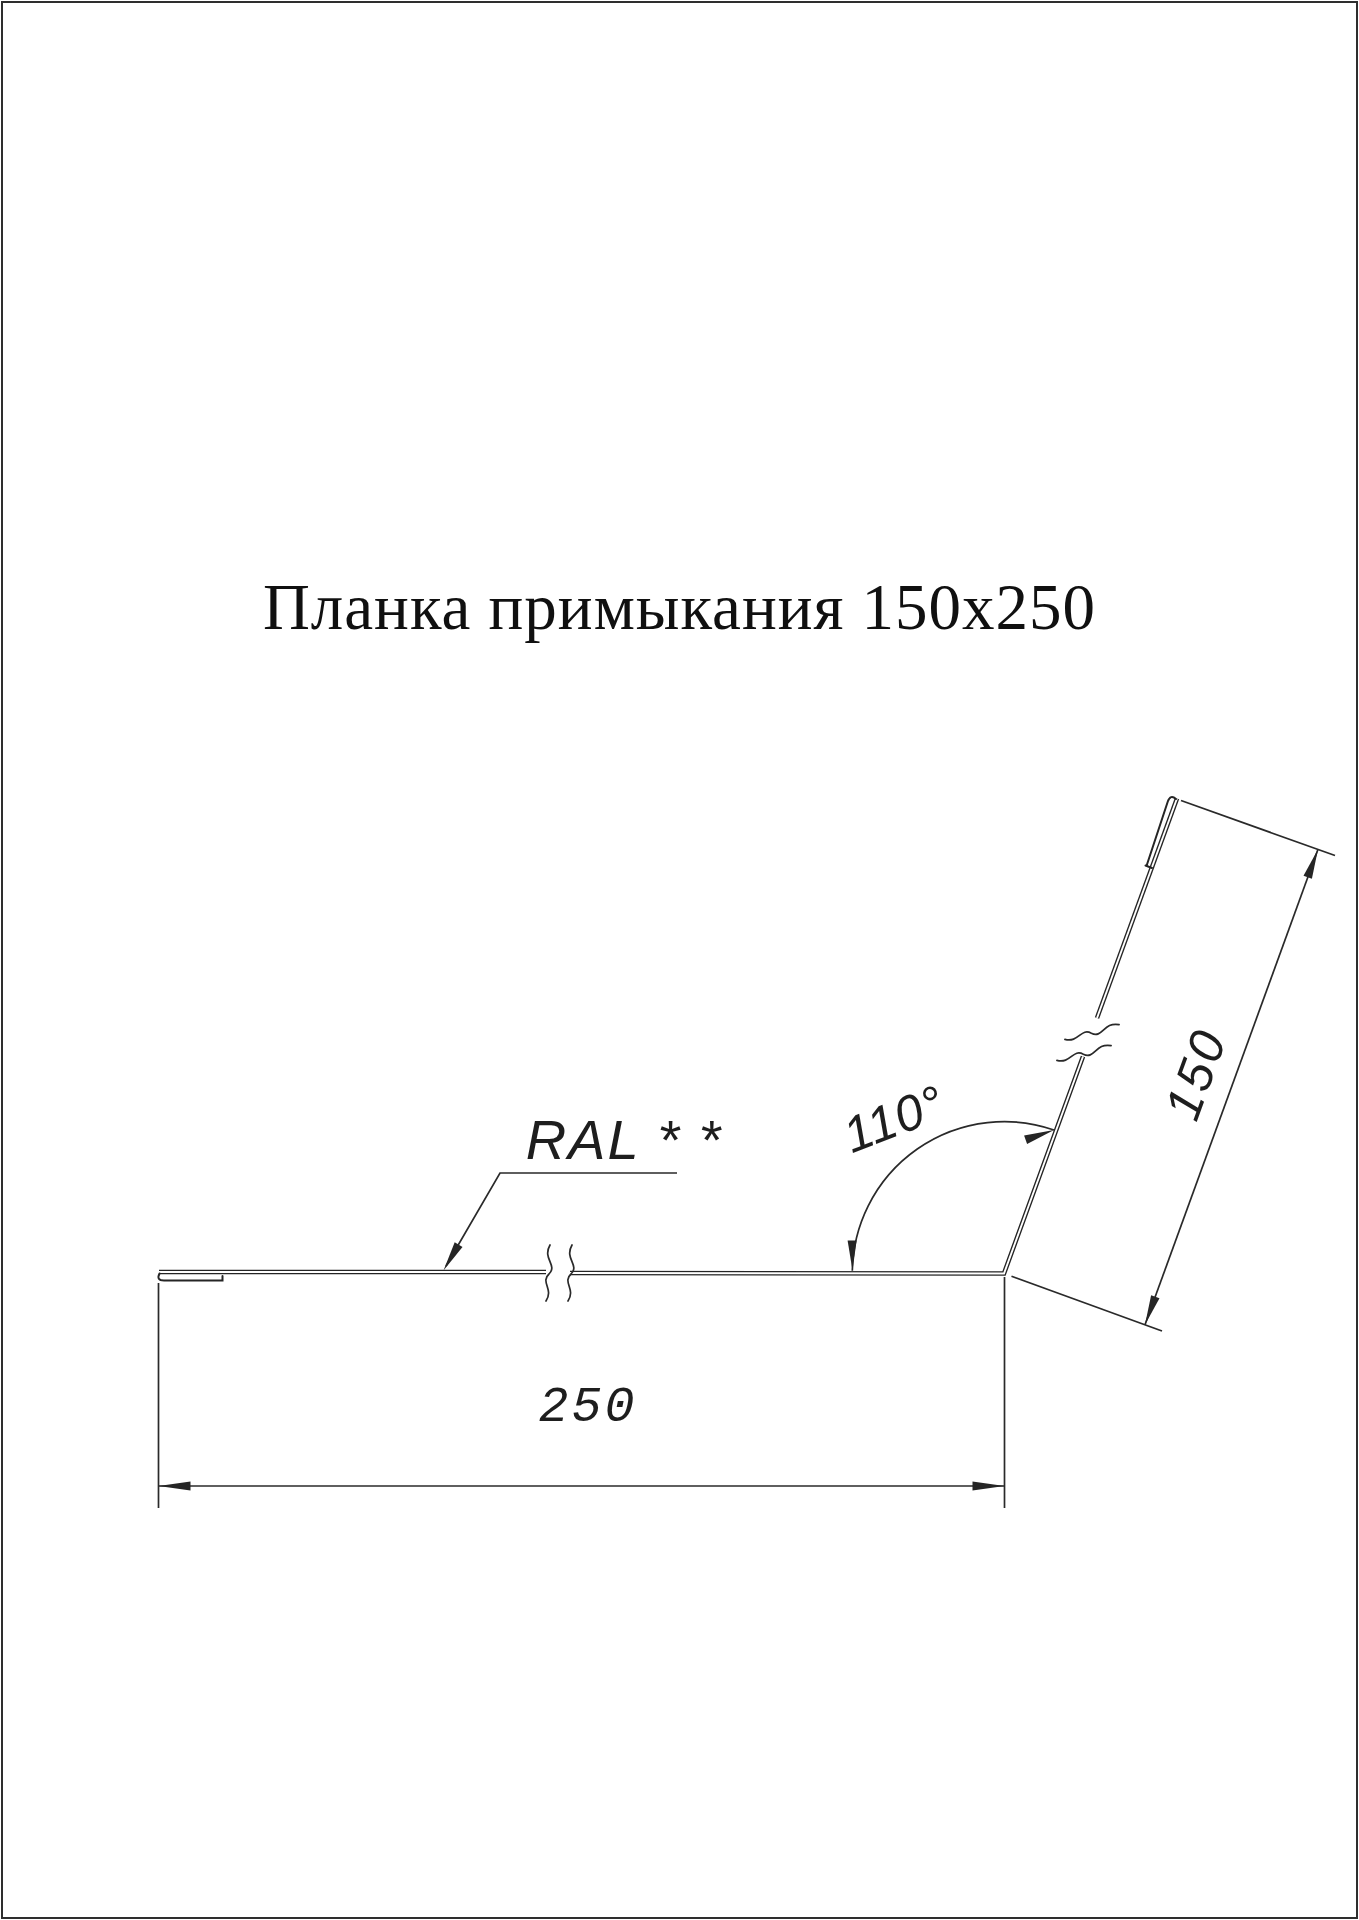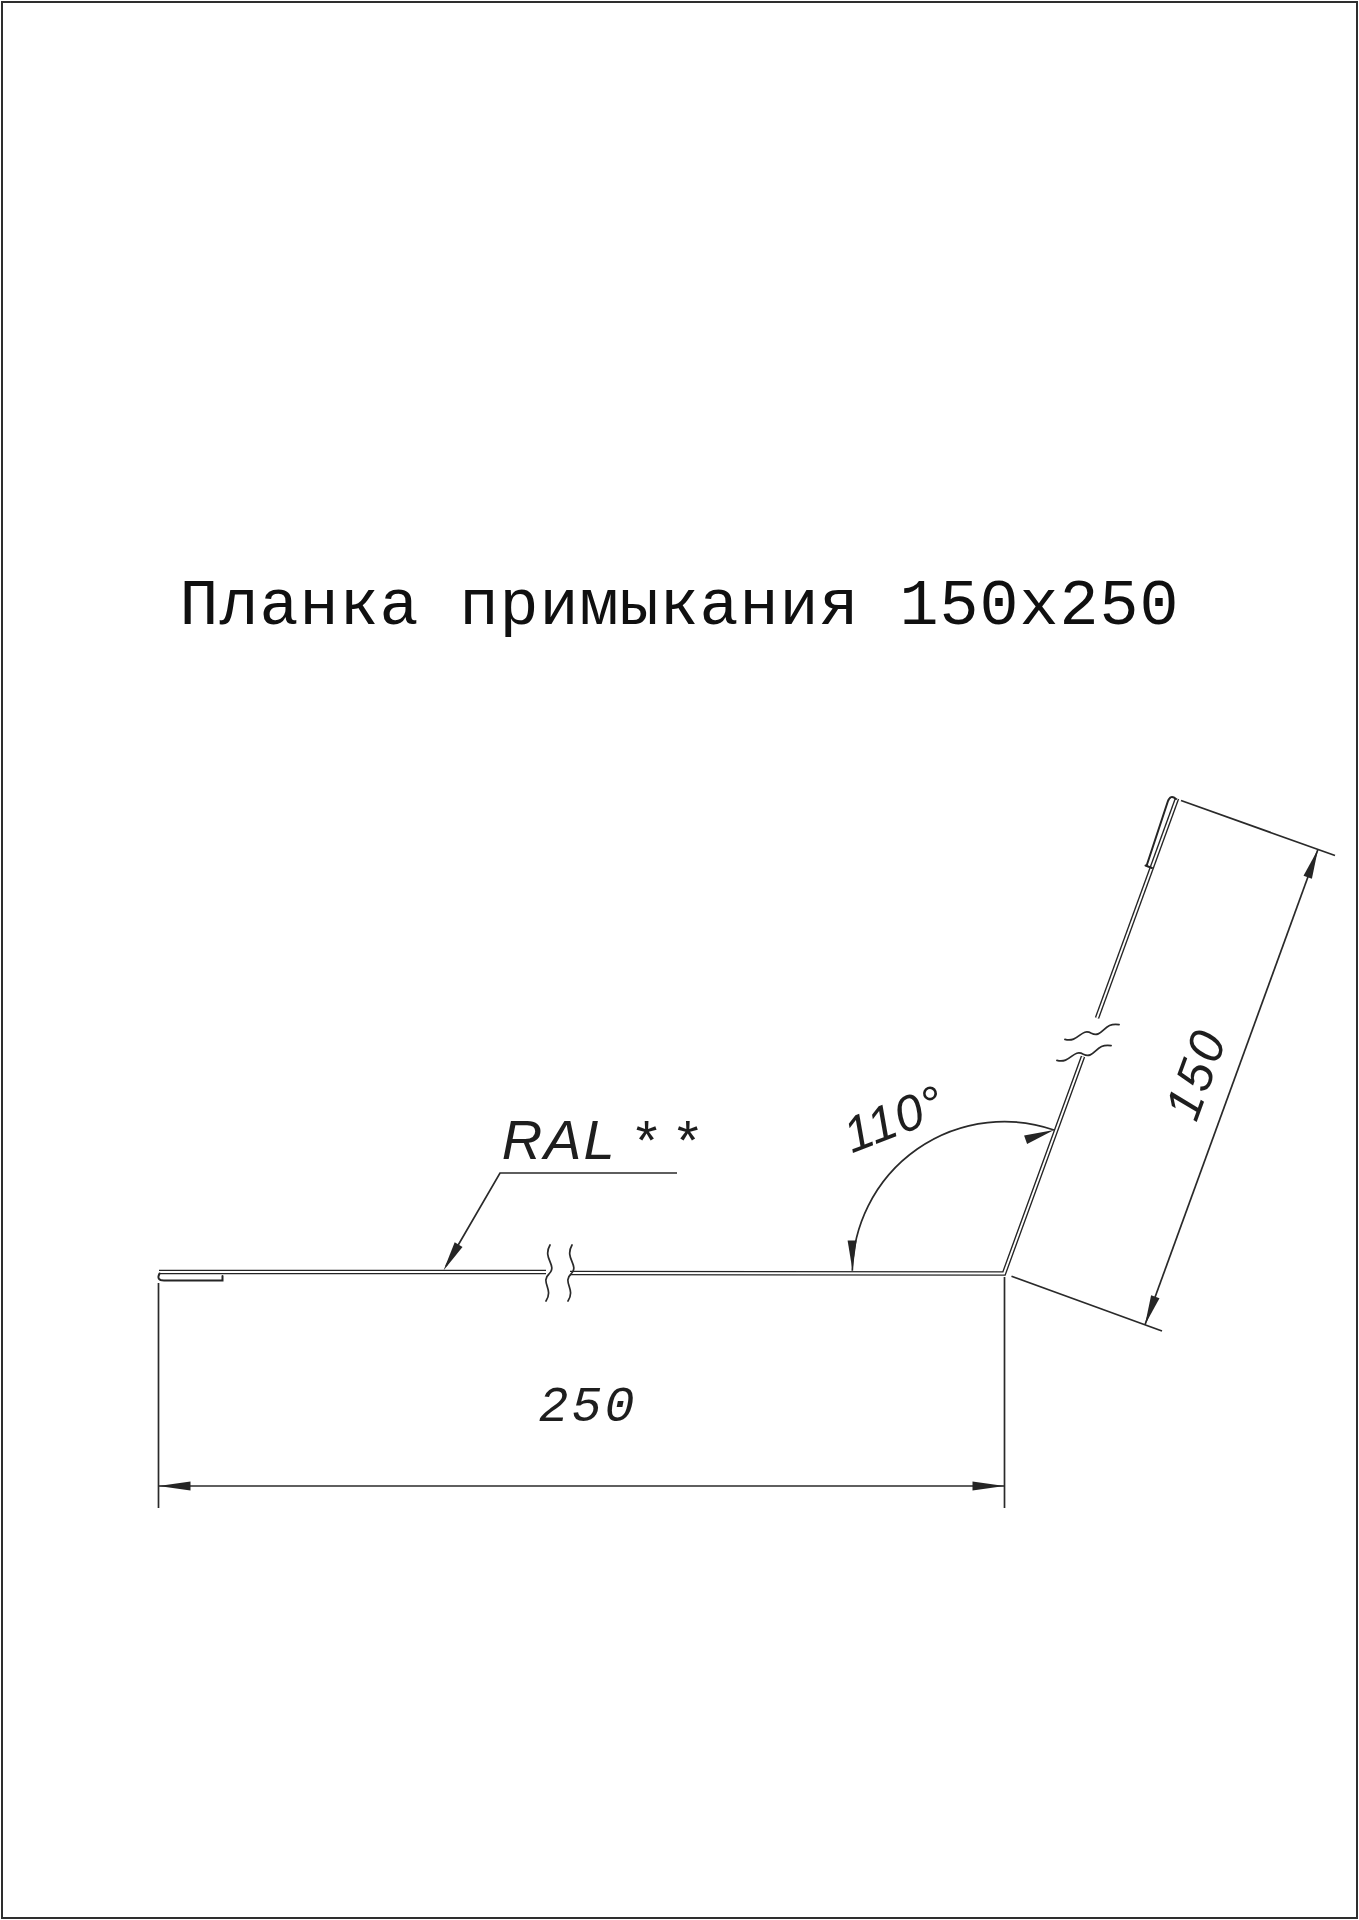--- a/index.html
+++ b/index.html
@@ -10,21 +10,21 @@
     overflow:hidden;
     font-family:"Liberation Sans", sans-serif;
   }
   .frame {
     position:absolute; left:1px; top:1px; right:1px; bottom:1px;
     border:2px solid #2e2e2e;
   }
   .title {
     position:absolute; top:570px; left:0; width:100%;
     text-align:center;
-    font-family:Liberation Mono, monospace;
+    font-family:Liberation Serif, serif;
     font-size:65px;
     color:#101010;
     letter-spacing:1px;
     white-space:nowrap;
   }
   svg.draw { position:absolute; left:0; top:0; display:block; }
   .p-outer { stroke:#252525; stroke-width:4.6; fill:none; stroke-linejoin:miter; }
   .p-inner { stroke:#ffffff; stroke-width:1.9; fill:none; stroke-linejoin:miter; }
   .thin  { stroke:#2a2a2a; stroke-width:1.7; fill:none; }
   .hem   { stroke:#252525; stroke-width:2.0; fill:none; stroke-linecap:round; }
@@ -33,21 +33,21 @@
   .lbl {
     position:absolute;
     font-style:italic;
     color:#1e1e1e;
     white-space:nowrap;
     font-family:"Liberation Sans", sans-serif;
   }
   .lbl-250   { left:588px;  top:1407px; font-size:50px; letter-spacing:3px; transform:translate(-50%,-50%);font-family:Liberation Mono, monospace; }
   .lbl-150   { left:1196px; top:1074px; font-size:50px; letter-spacing:3px; transform:translate(-50%,-50%) rotate(-70deg); }
   .lbl-angle { left:894px;  top:1119px; font-size:50px; letter-spacing:1px; transform:translate(-50%,-50%) rotate(-21deg); }
-  .lbl-ral   { left:600px;  top:1139px; font-size:56px; letter-spacing:2px; transform:translate(-50%,-50%); }
+  .lbl-ral   { left:624px;  top:1139px; font-size:56px; letter-spacing:2px; transform:translate(-50%,-50%); }
 </style>
 </head>
 <body>
 
 <div class="frame"></div>
 
 <div class="title">Планка примыкания 150x250</div>
 
 <svg class="draw" width="1359" height="1920" viewBox="0 0 1359 1920">
   <defs>

